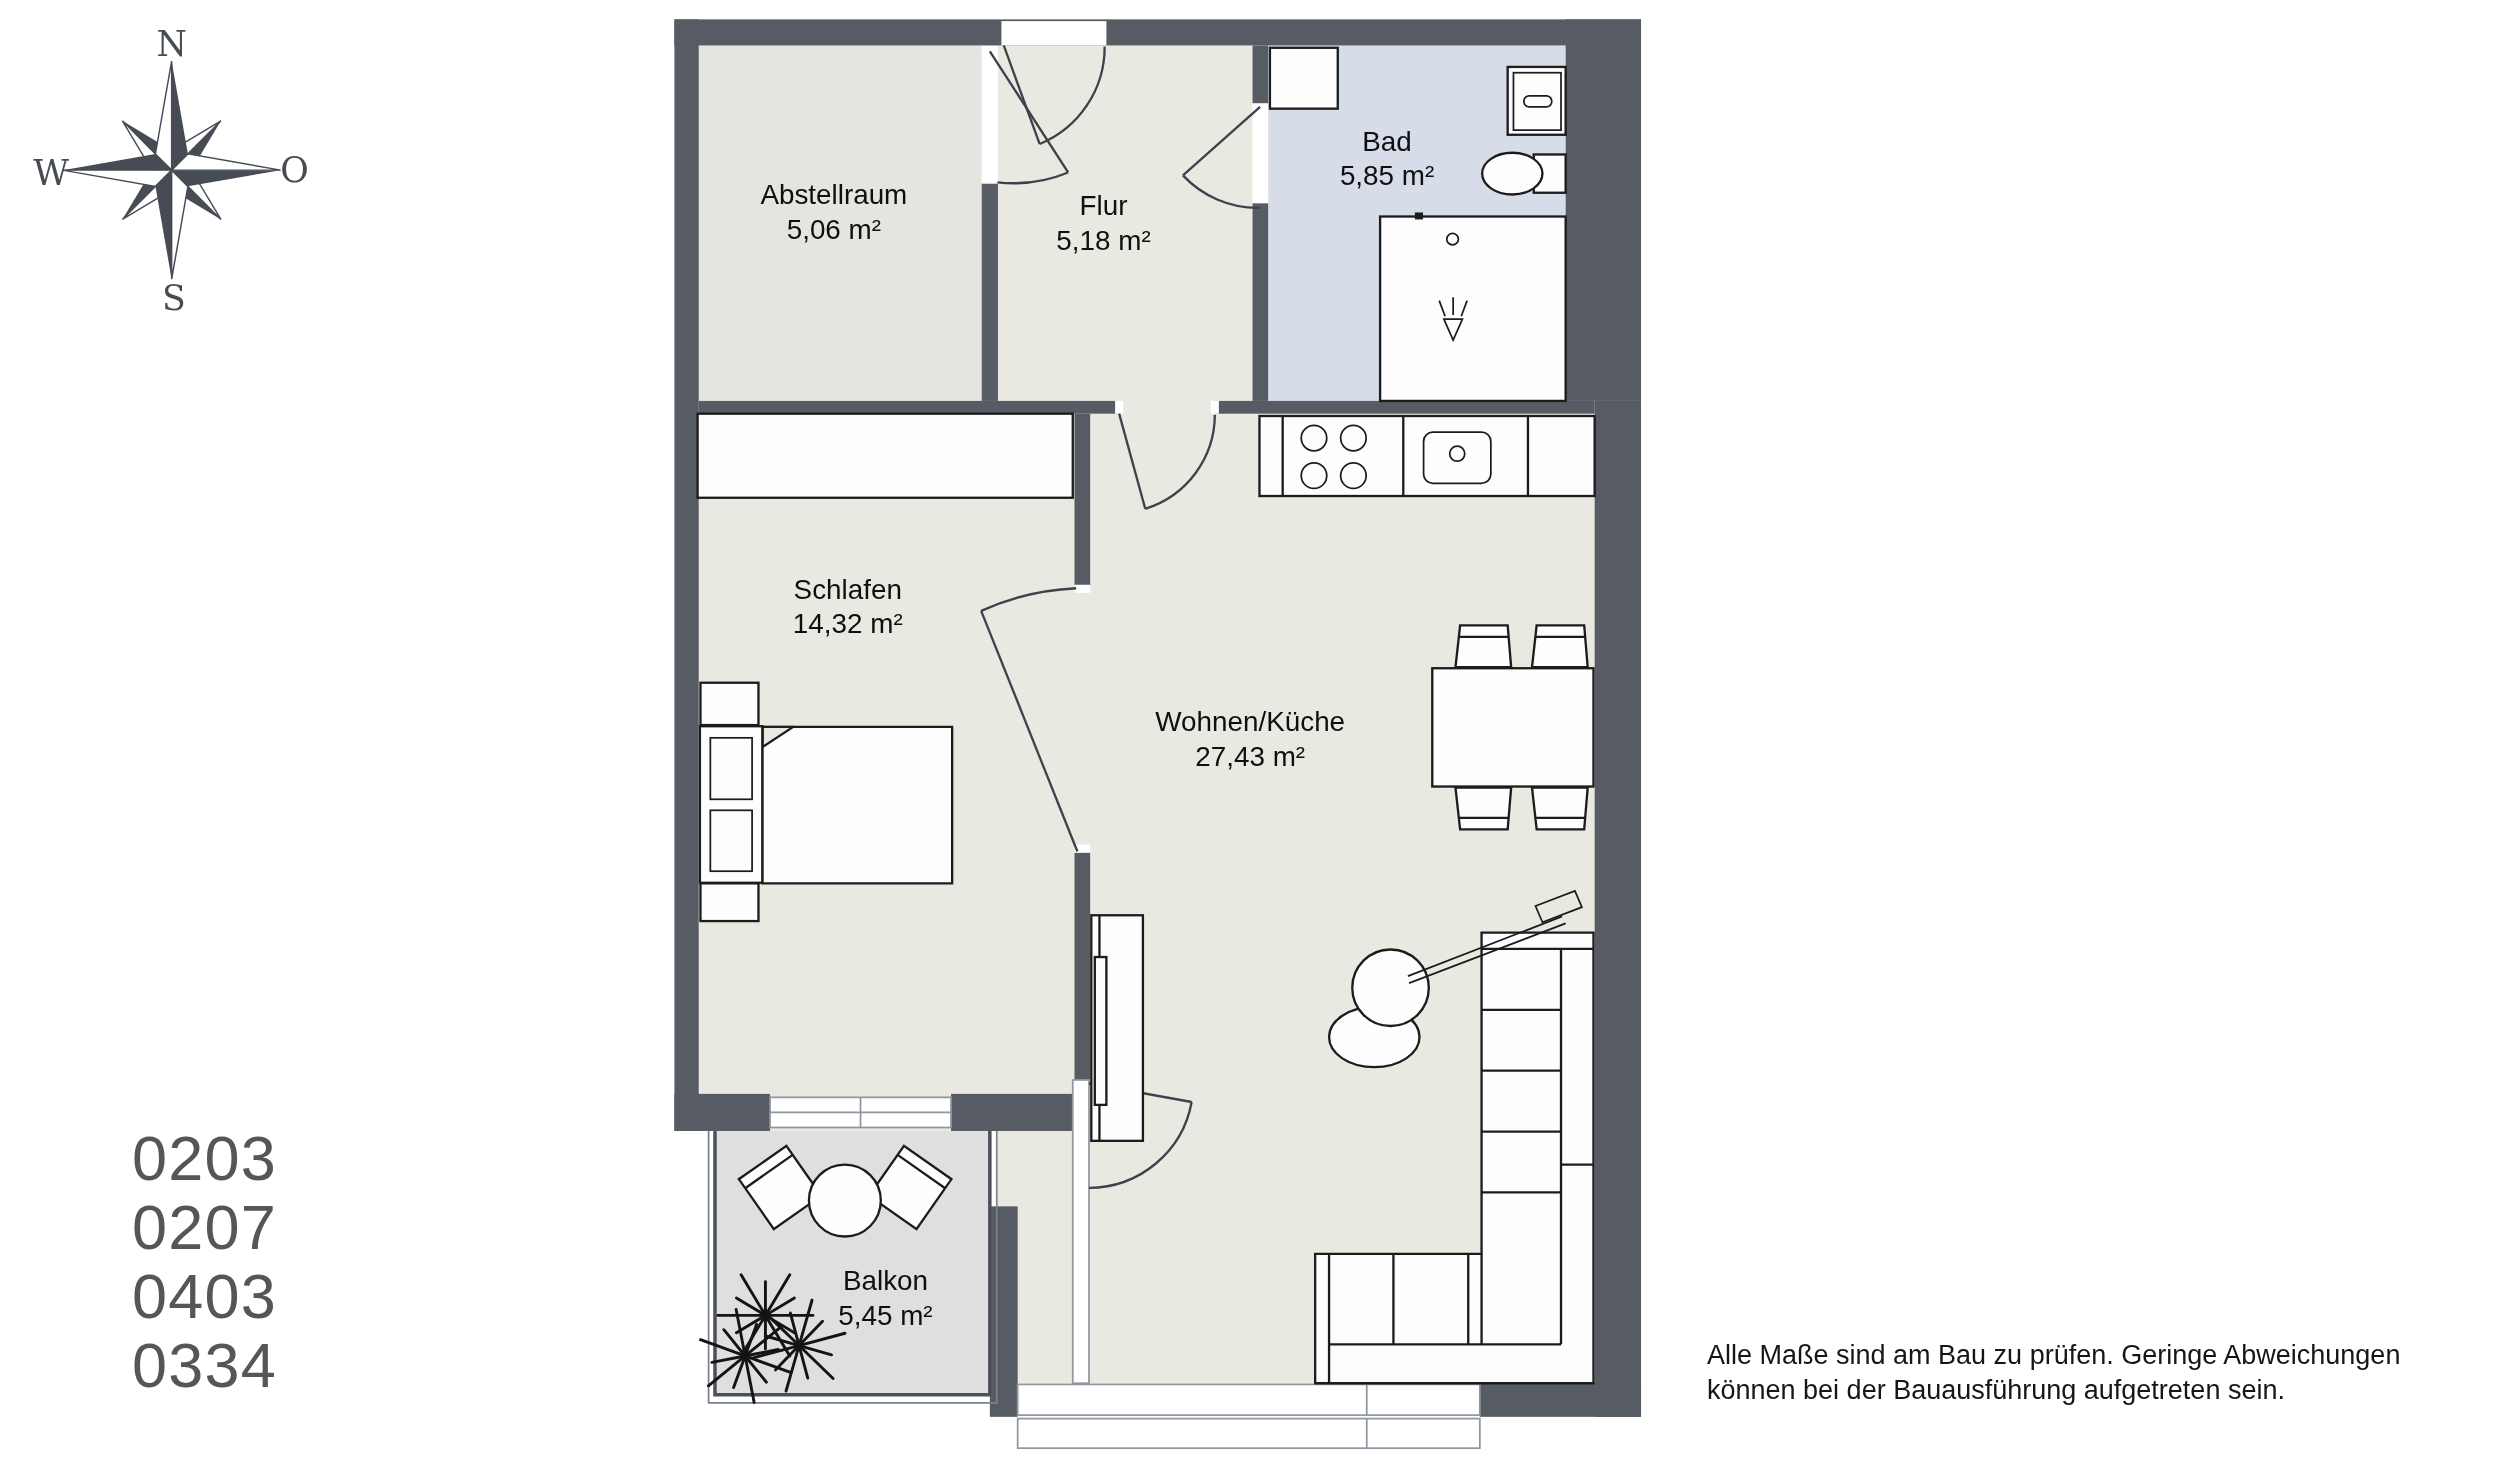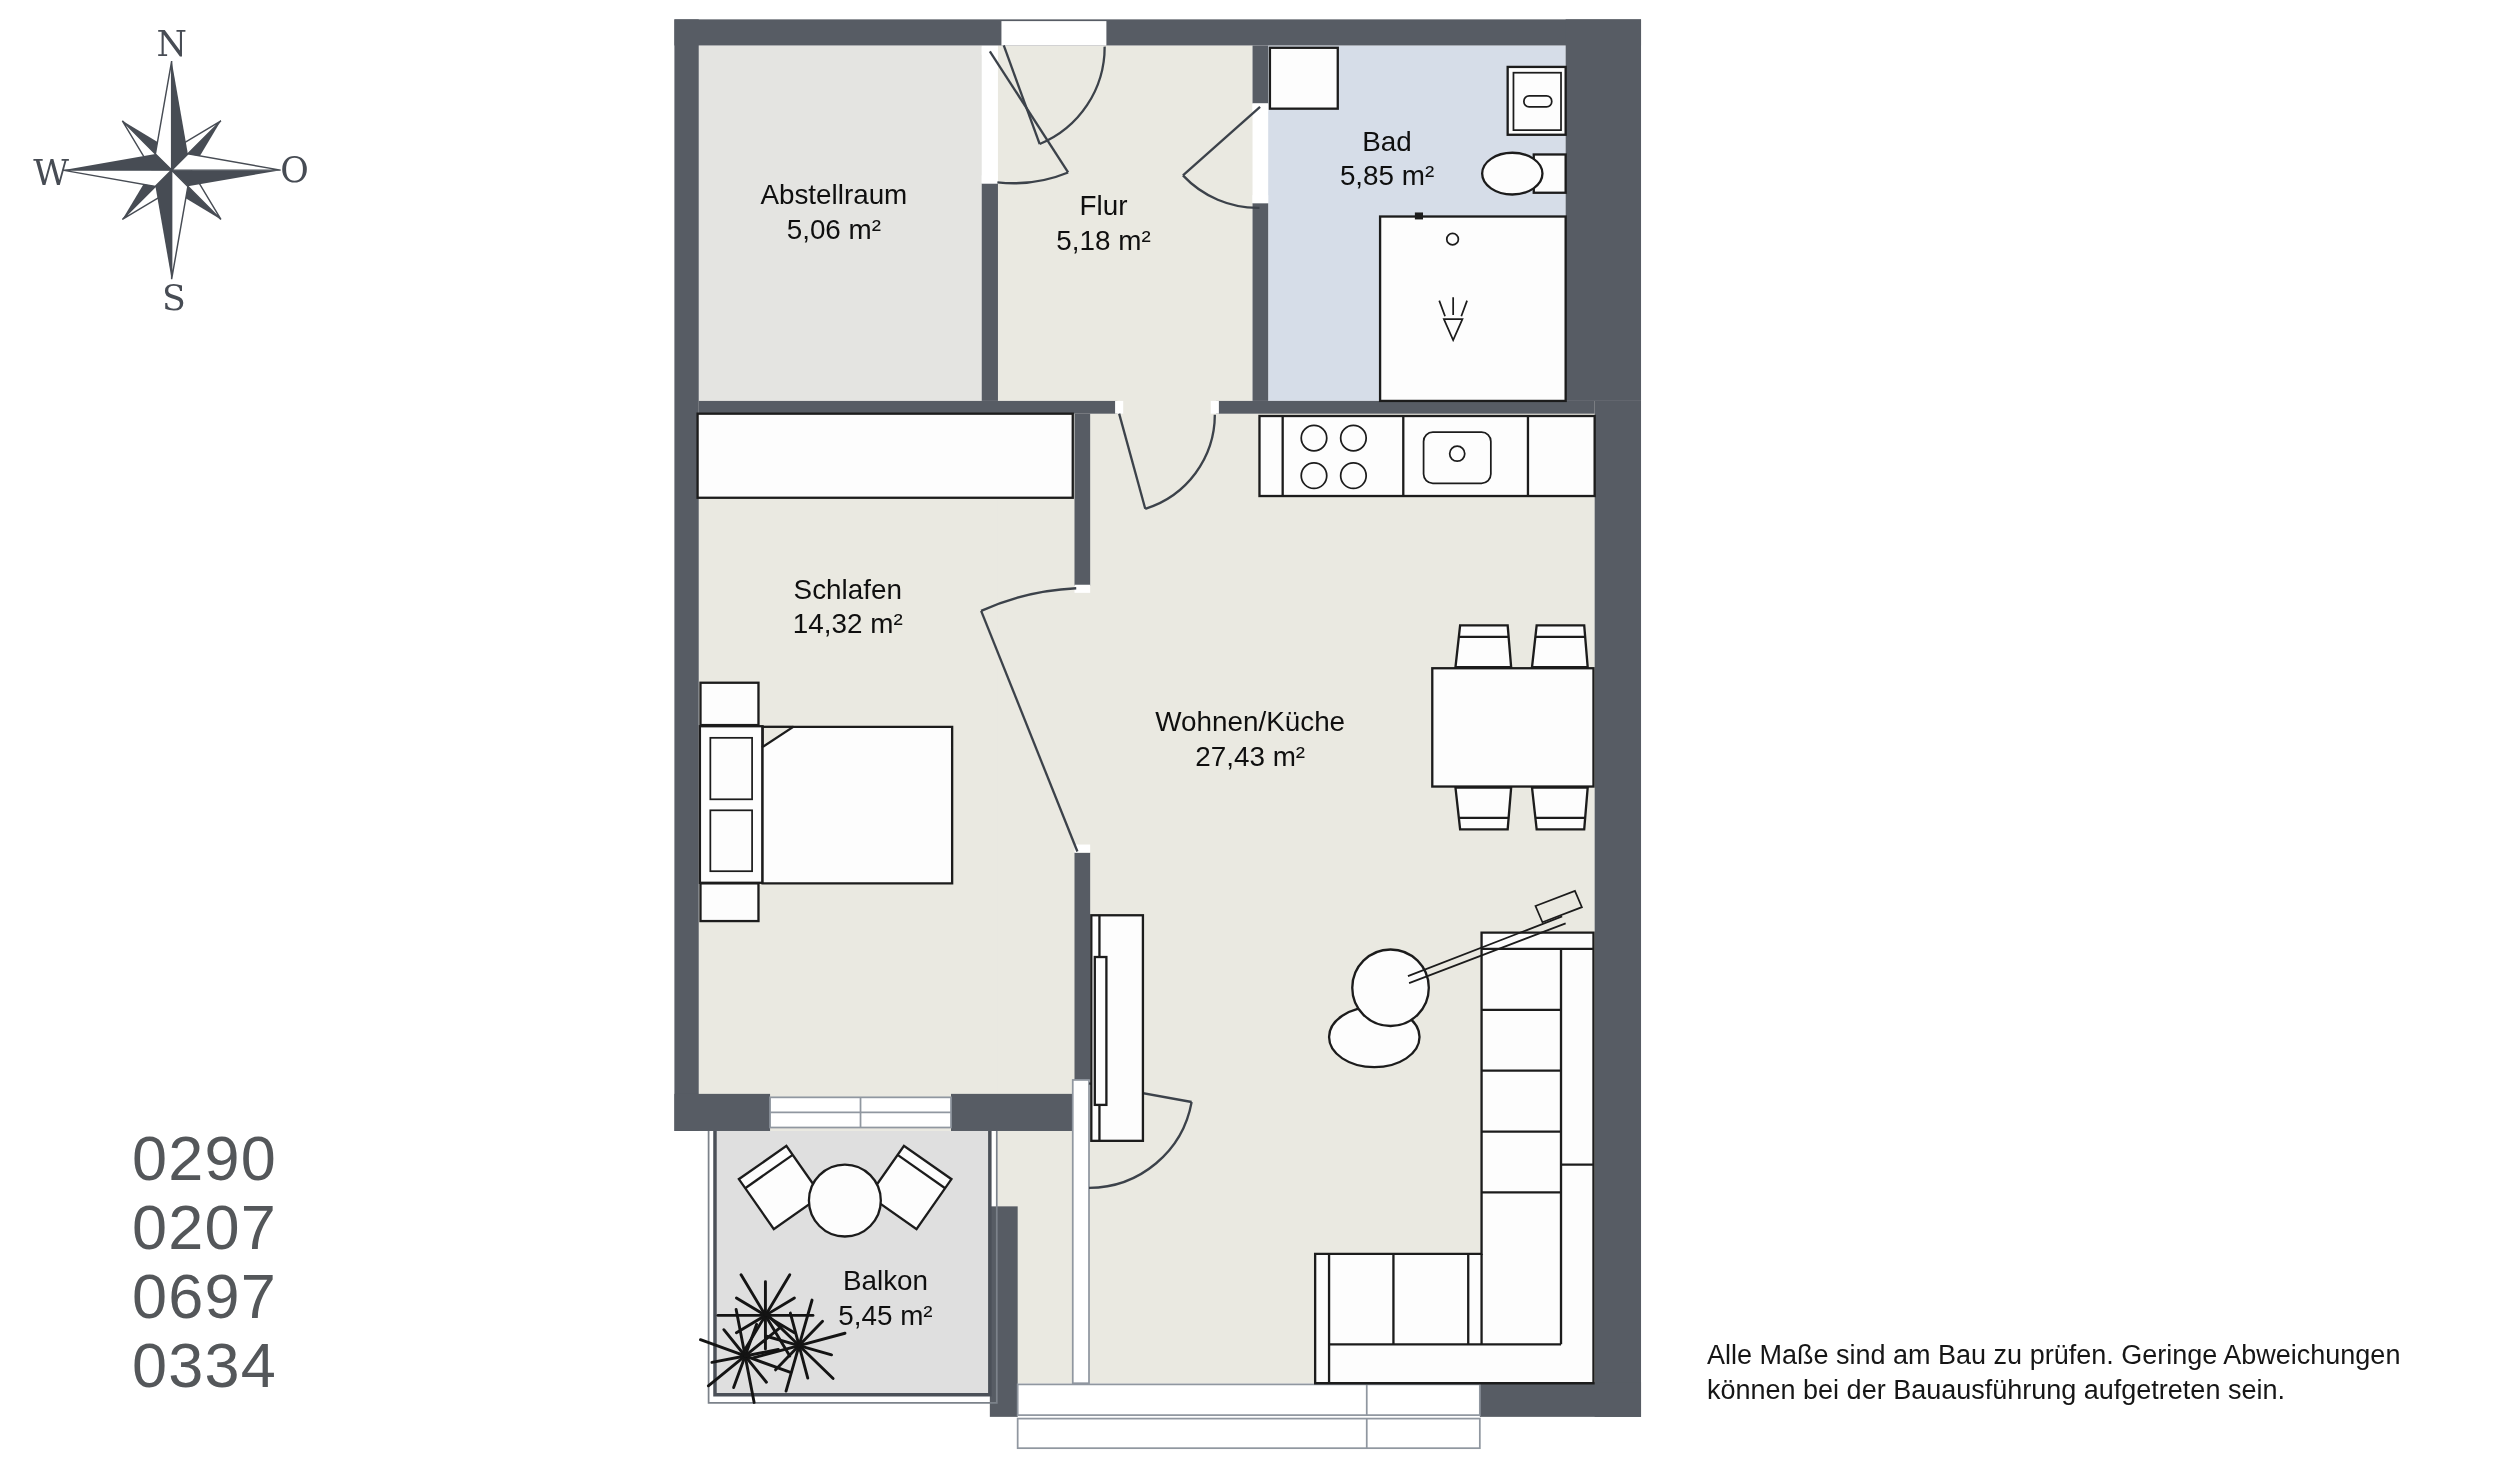--- a/index.html
+++ b/index.html
@@ -278,23 +278,23 @@
     <polygon class="compass-dark" points="108,293 268,265 296,293"></polygon>
     <polygon class="compass-light" points="108,293 268,321 296,293"></polygon>
     <text class="compass-letter" x="296" y="96">N</text>
     <text class="compass-letter" x="508" y="314">O</text>
     <text class="compass-letter" x="300" y="534">S</text>
     <text class="compass-letter" x="88" y="318">W</text>
   </g>
 </svg>
 
   <div class="units">
-    <div>0290</div>
+    <div>0203</div>
     <div>0207</div>
-    <div>0697</div>
+    <div>0403</div>
     <div>0334</div>
   </div>
 
   <div class="disclaimer">
     <div>Alle Maße sind am Bau zu prüfen. Geringe Abweichungen</div>
     <div>können bei der Bauausführung aufgetreten sein.</div>
   </div>
 
 </div>
 

